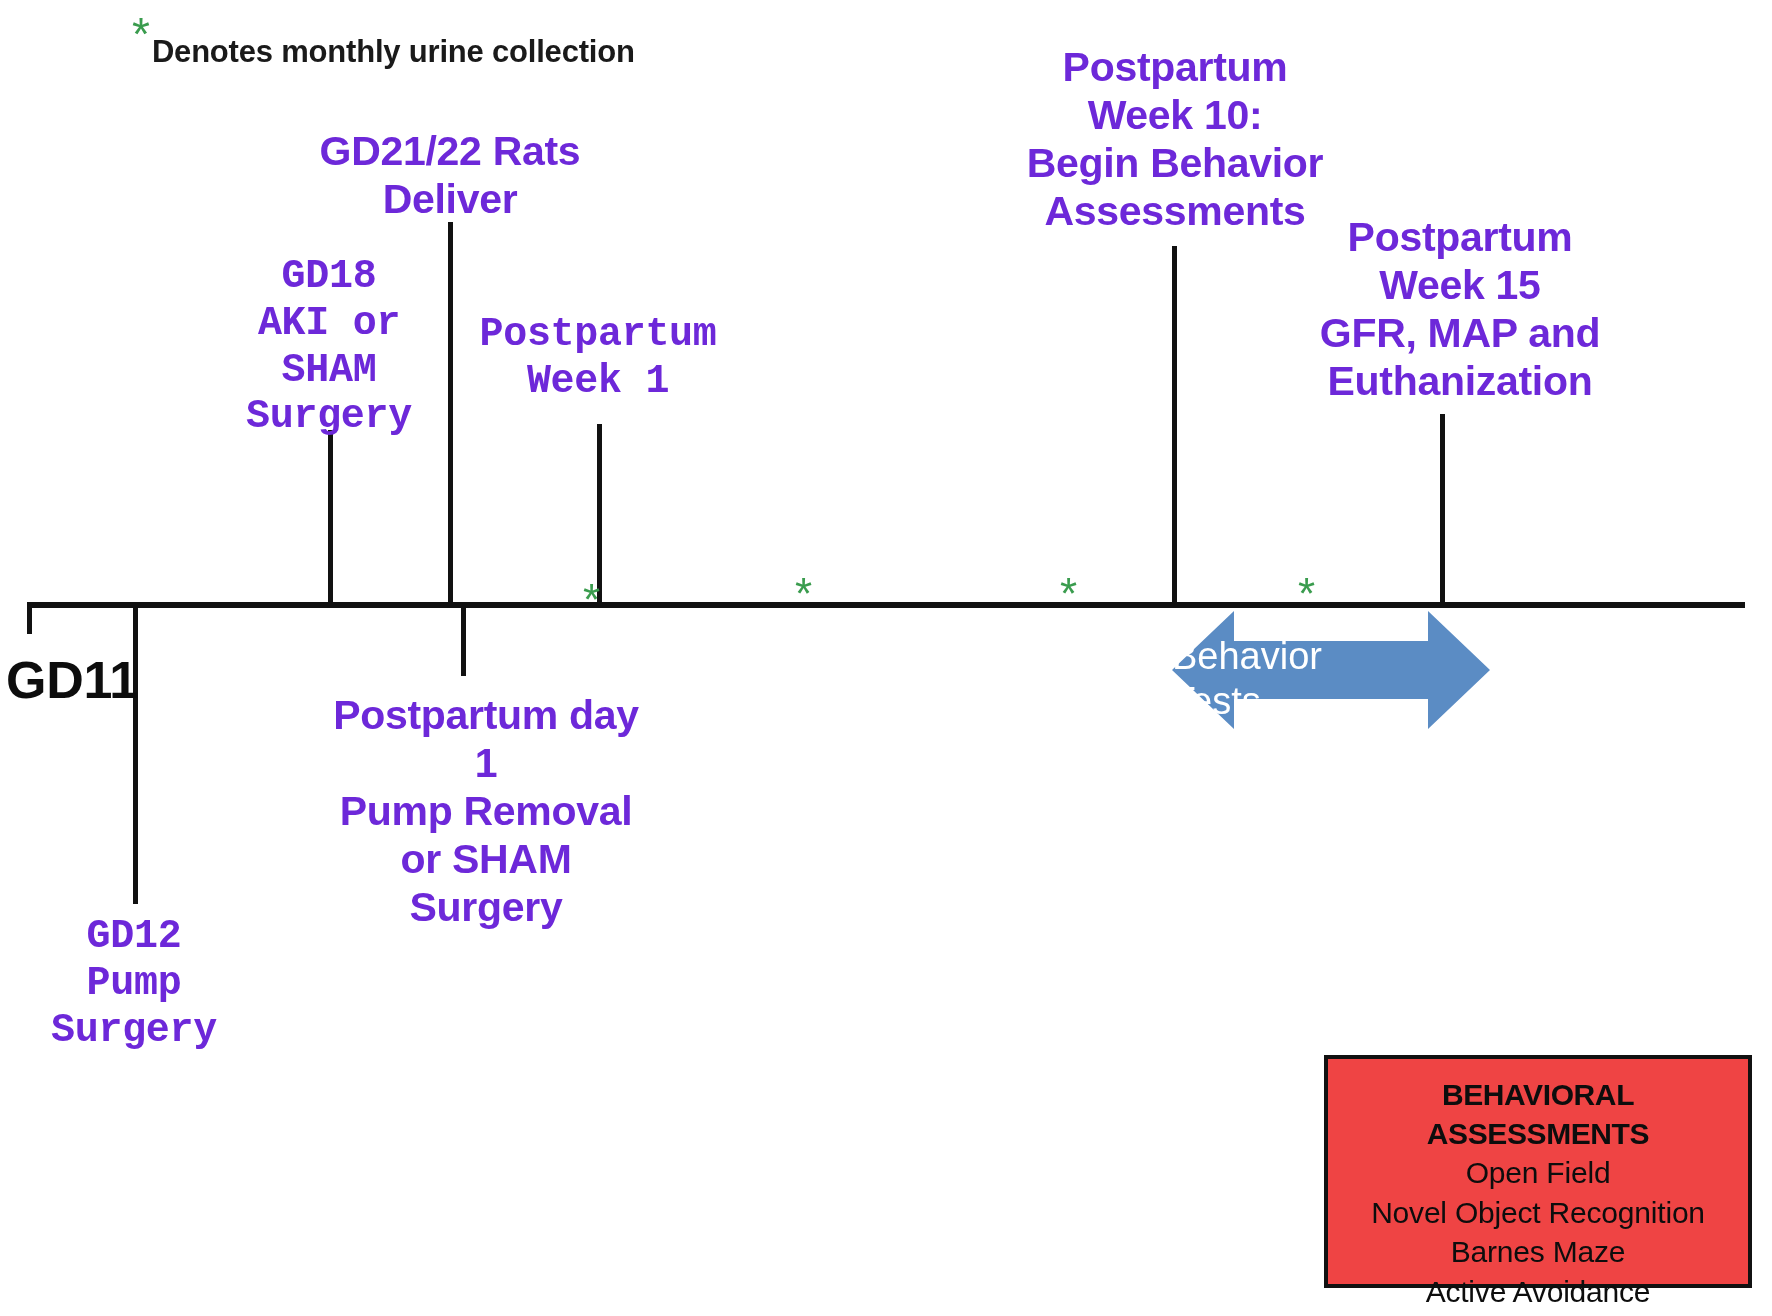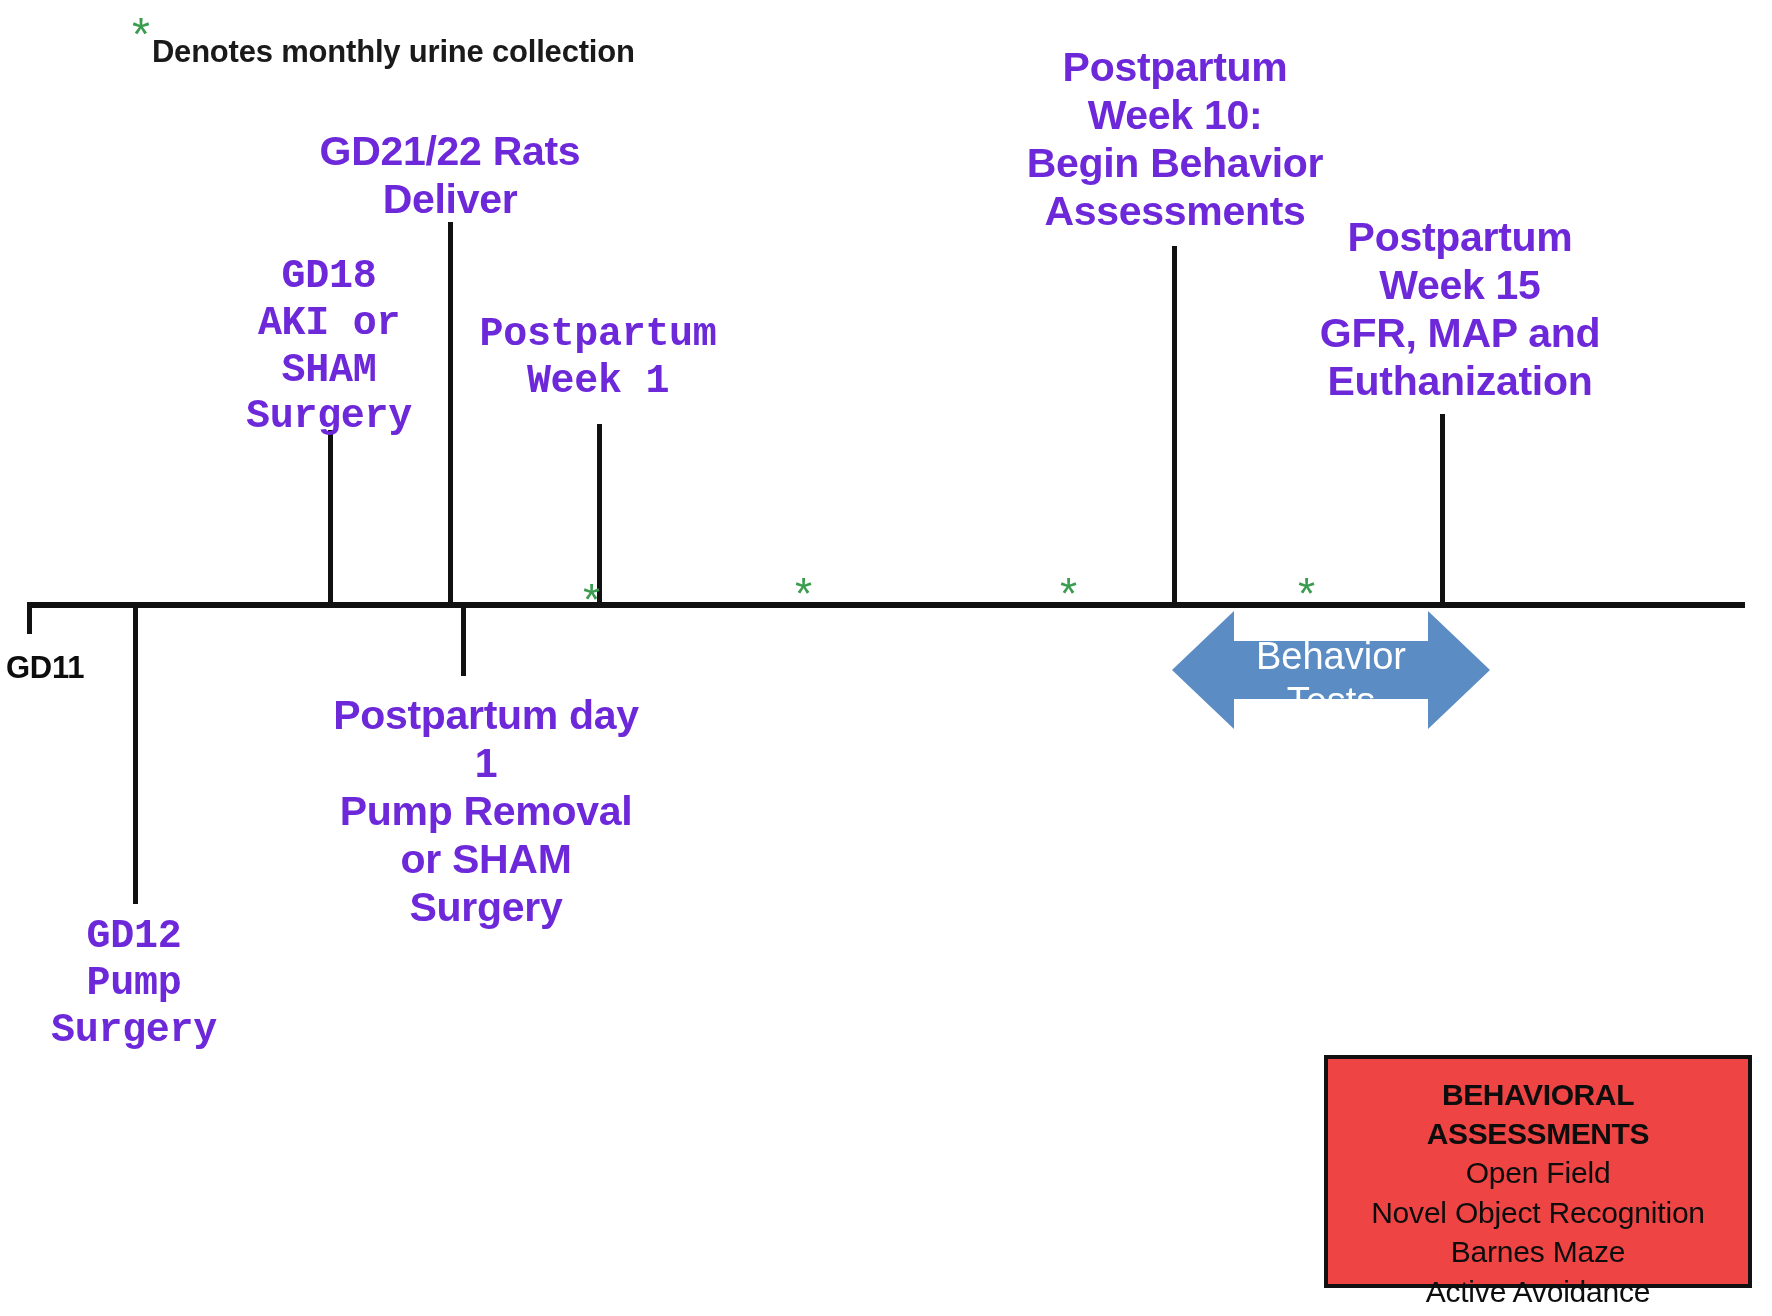--- a/index.html
+++ b/index.html
@@ -79,21 +79,21 @@
     white-space: pre-line;
     letter-spacing: -0.3px;
   }
   .evt-lg { font-size: 40px; font-family: Liberation Mono, monospace; }
   .evt-xl { font-size: 41px; }
 
   .gd11-label {
     position: absolute;
     left: 6px;
     top: 650px;
-    font-size: 31px;
+    font-size: 52px;
     font-weight: bold;
     letter-spacing: -0.3px;
   }
 
   
   .axis-star {
     position: absolute;
     color: #3a9c4e;
     font-size: 44px;
     line-height: 44px;
@@ -108,21 +108,20 @@
     top: 611px;
     width: 318px;
     height: 118px;
   }
   .behavior-arrow svg { display: block; }
   .behavior-arrow-label {
     position: absolute;
     left: 1172px;
     top: 634px;
     width: 318px;
-    text-align: center;
     color: #ffffff;
     font-size: 38px;
     line-height: 1.18;
     white-space: pre-line;
     pointer-events: none;
   }
 
   
   .assess-box {
     position: absolute;

